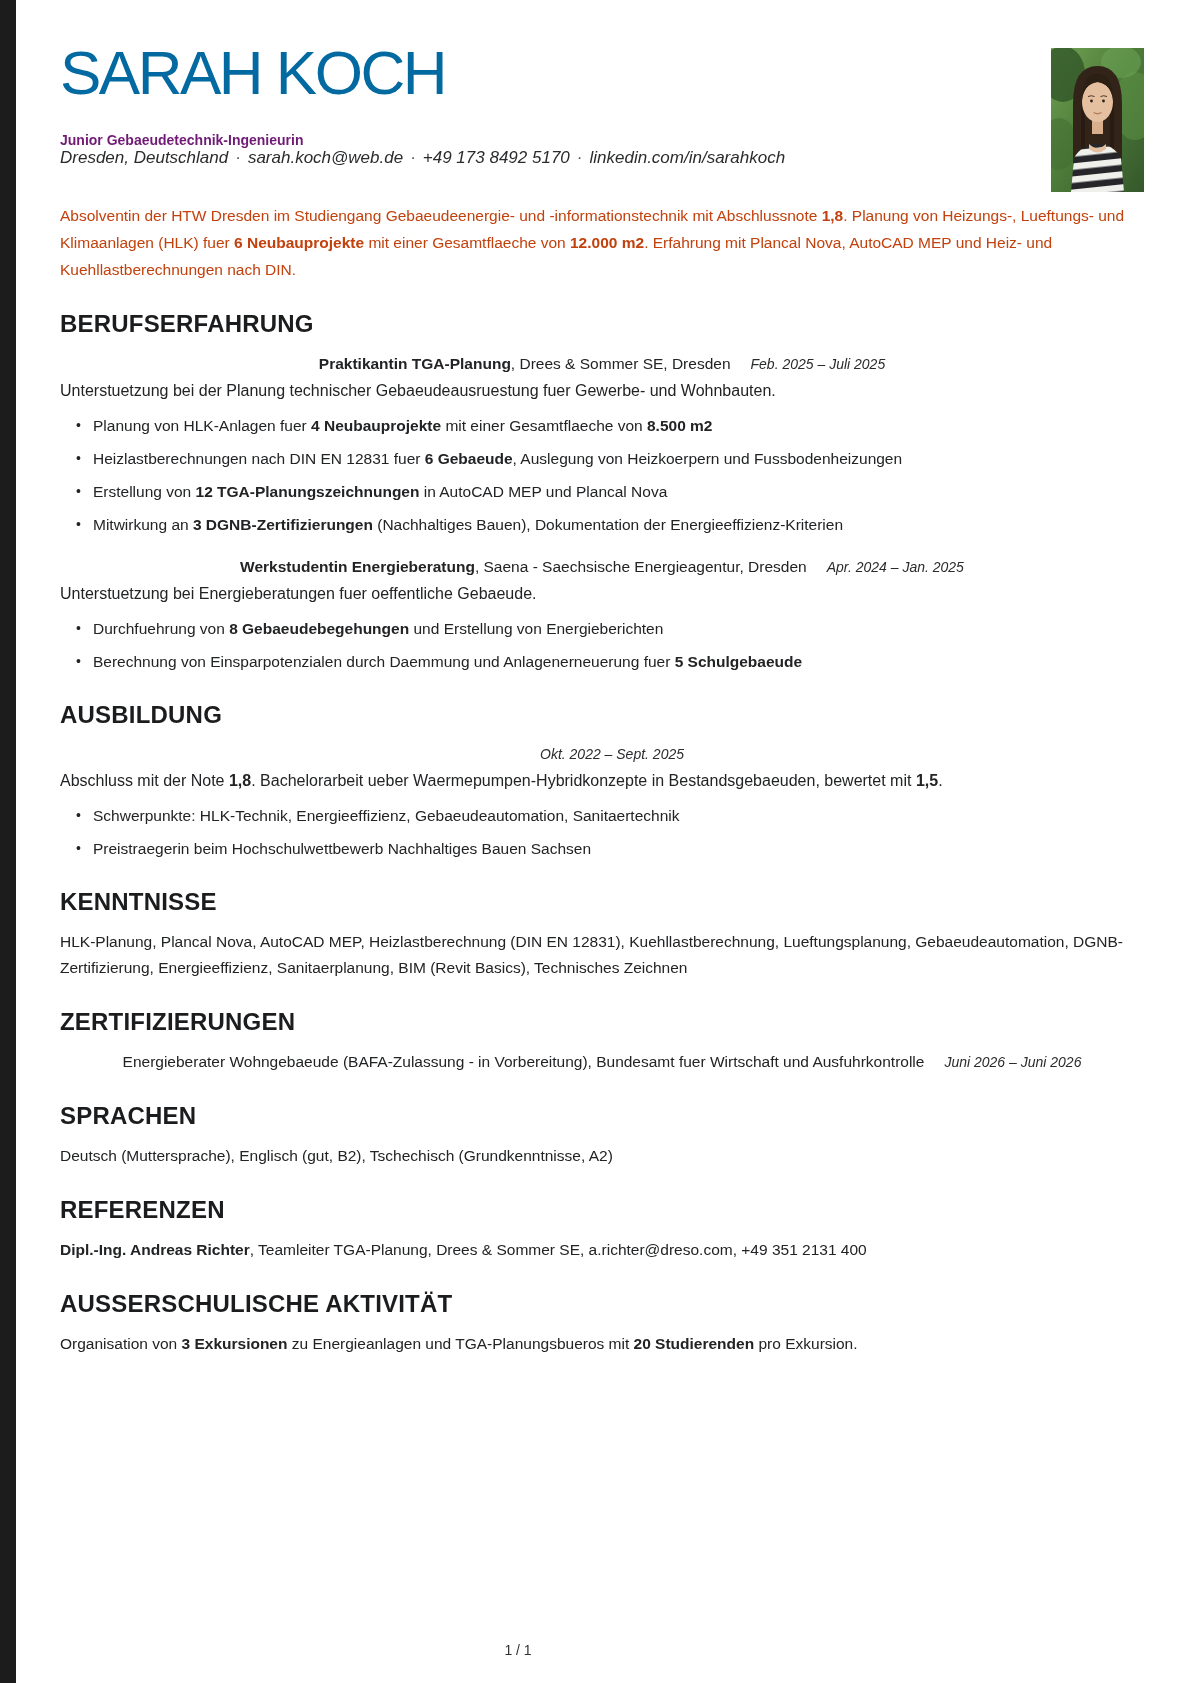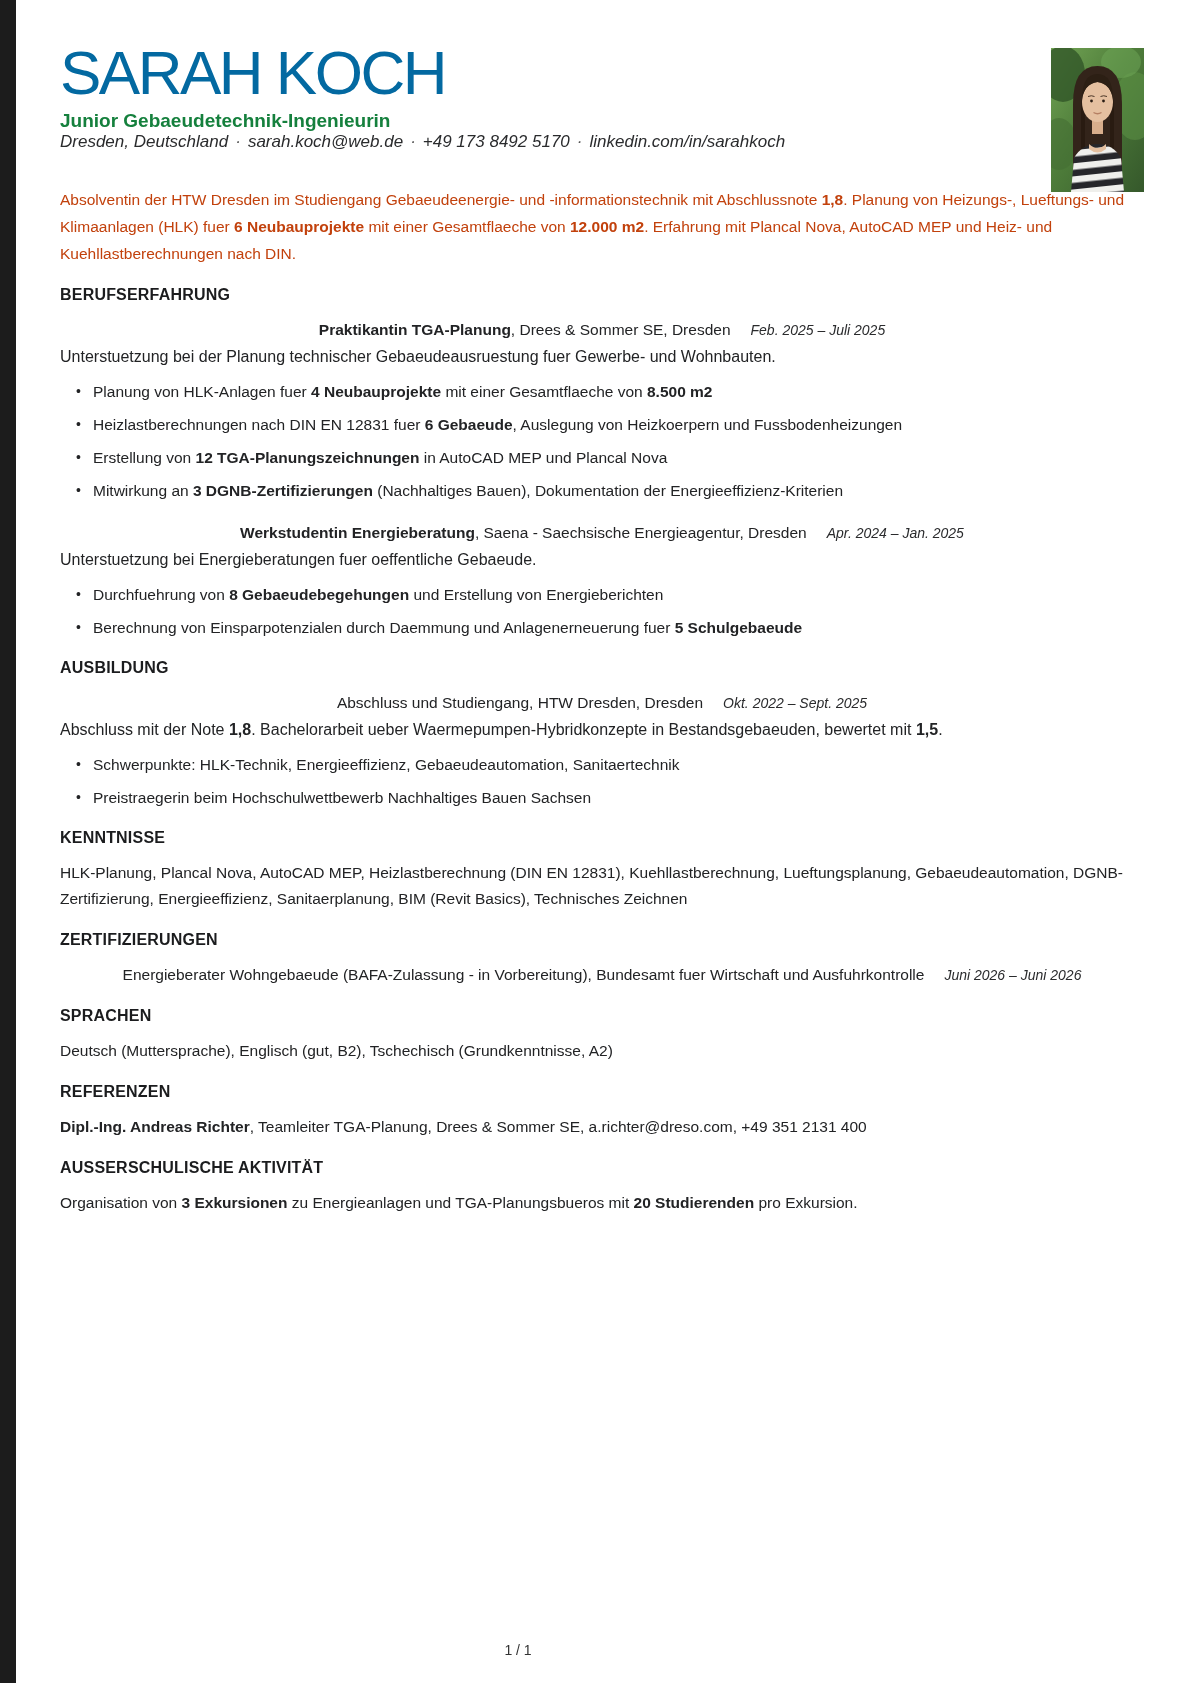--- a/index.html
+++ b/index.html
@@ -24,24 +24,24 @@
   
   .header { position: relative; }
   .name {
     font-size: 62px;
     font-weight: 400;
     letter-spacing: -2.5px;
     line-height: 1.0;
     color: #0369a1;
   }
   .job-title {
-    margin-top: 6px;
-    font-size: 19px;
+    margin-top: 28px;
+    font-size: 14px;
     font-weight: bold;
-    color: #15803d;
+    color: #701a75;
   }
   .contact-line {
     margin-top: 0;
     font-size: 17px;
     color: #2a2b2d;
     font-style: italic;
   }
   .contact-line .sep { margin: 0 7px; color: #555; }
   .photo {
     position: absolute;
@@ -54,23 +54,23 @@
   }
   
   .summary {
     margin-top: 34px;
     font-size: 15.5px;
     line-height: 27px;
     color: #c2410c;
   }
   .b { font-weight: bold; }
   .section-heading {
-    margin-top: 19px;
+    margin-top: 27px;
     margin-bottom: 13px;
-    font-size: 16px;
+    font-size: 24px;
     font-weight: 800;
     letter-spacing: 0.2px;
     color: #1b1c1e;
   }
   .entry { margin-bottom: 4px; }
   .entry-header {
     display: flex;
     justify-content: center;
     align-items: baseline;
     font-size: 15.5px;
@@ -196,21 +196,20 @@
         <li><span class="dot">•</span><span><span>Durchfuehrung von </span><span class="b">8 Gebaeudebegehungen</span><span> und Erstellung von Energieberichten</span></span></li>
         <li><span class="dot">•</span><span><span>Berechnung von Einsparpotenzialen durch Daemmung und Anlagenerneuerung fuer </span><span class="b">5 Schulgebaeude</span></span></li>
       </ul>
     </div>
   </div>
 
   <div>
     <h2 class="section-heading">AUSBILDUNG</h2>
     <div class="entry">
       <div class="entry-header">
-        <div>Abschluss und Studiengang, HTW Dresden, Dresden</div>
         <div class="entry-date">Okt. 2022 – Sept. 2025</div>
       </div>
       <div class="entry-desc"><span>Abschluss mit der Note </span><span class="b">1,8</span><span>. Bachelorarbeit ueber Waermepumpen-Hybridkonzepte in Bestandsgebaeuden, bewertet mit </span><span class="b">1,5</span><span>.</span></div>
       <ul class="bullets">
         <li><span class="dot">•</span><span><span>Schwerpunkte: HLK-Technik, Energieeffizienz, Gebaeudeautomation, Sanitaertechnik</span></span></li>
         <li><span class="dot">•</span><span><span>Preistraegerin beim Hochschulwettbewerb Nachhaltiges Bauen Sachsen</span></span></li>
       </ul>
     </div>
   </div>
 

